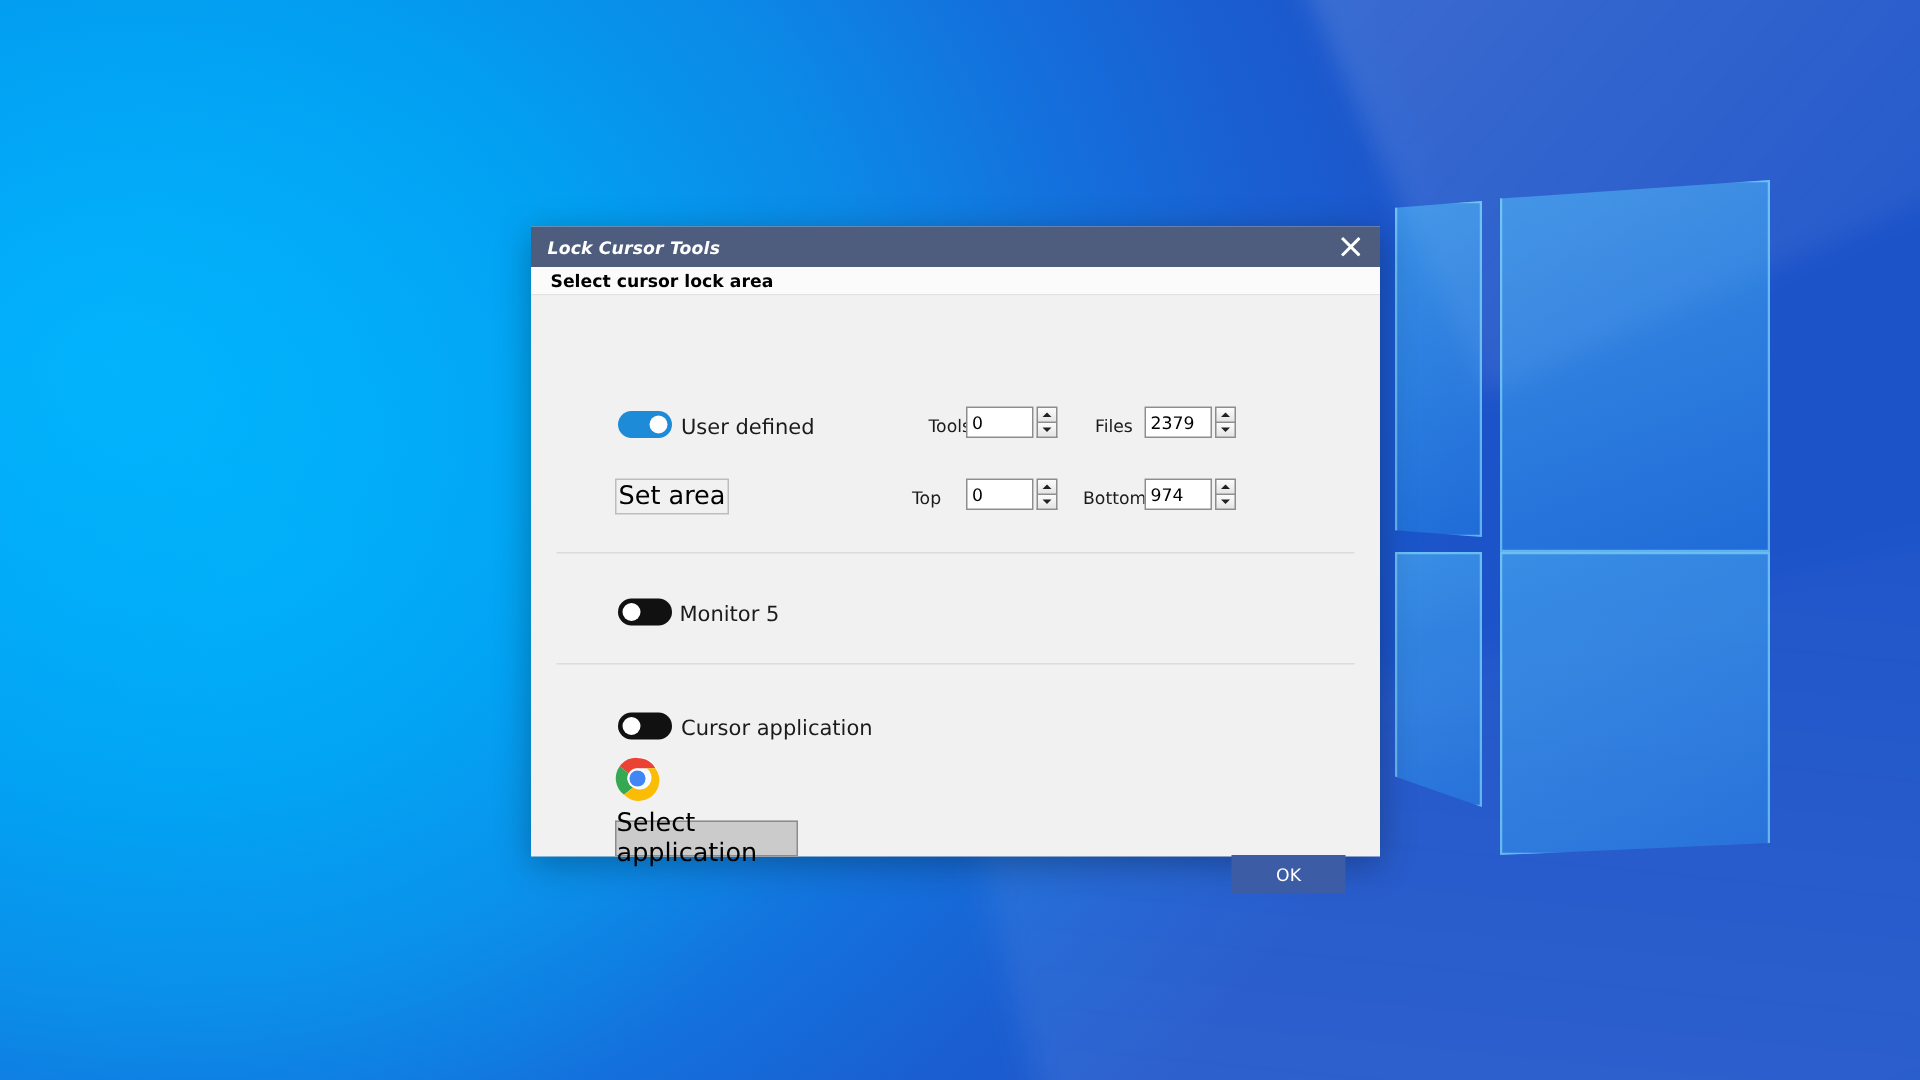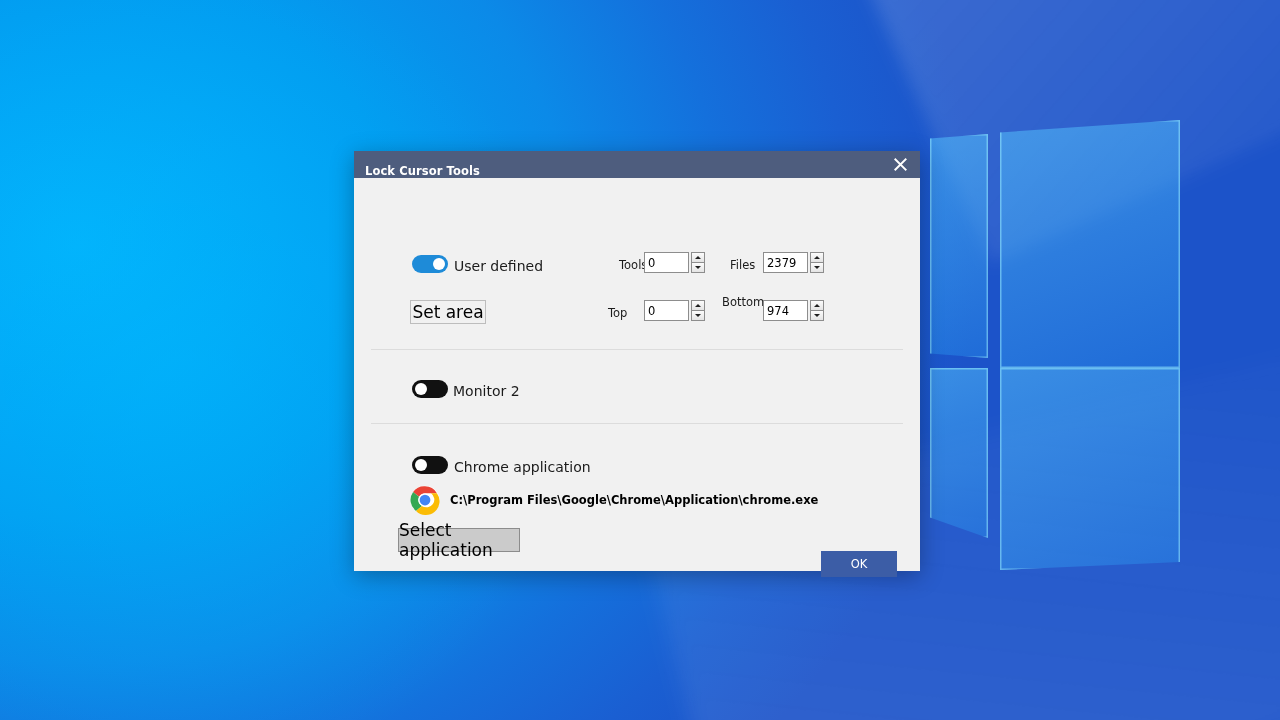--- a/index.html
+++ b/index.html
@@ -81,24 +81,25 @@
     height: 420px;
     background: #f1f1f1;
     box-shadow: 0 5px 22px rgba(0,0,0,0.30);
     font-family: "DejaVu Sans", sans-serif;
   }
 
   #titlebar {
     height: 27px;
     background: #4e5d7e;
     display: flex;
-    align-items: flex-end;
+    align-items: center;
     justify-content: space-between;
     padding: 0 0 0 11px;
     box-sizing: border-box;
+    font-style: italic;
   }
   #title-text {
     color: #ffffff;
     font-size: 11.5px;
     font-weight: bold;
     letter-spacing: 0.1px;
     user-select: none;
   }
   #close-btn {
     width: 40px;
@@ -297,20 +298,23 @@
 
   <div id="titlebar">
     <span id="title-text">Lock Cursor Tools</span>
     <span id="close-btn">
       <svg width="13" height="13" viewBox="0 0 13 13">
         <path d="M1.4 1.4 L11.6 11.6 M11.6 1.4 L1.4 11.6" stroke="#ffffff" stroke-width="2" stroke-linecap="square"></path>
       </svg>
     </span>
   </div>
 
+  <div id="section-header">
+    <span id="section-header-text">Select cursor lock area</span>
+  </div>
 
   <div id="body">
 
     <div class="switch on" style="left:58px; top:77px;">
       <div class="knob"></div>
     </div>
     <span class="switch-label" style="left:100px; top:80px;">User defined</span>
 
     <span class="field-label" style="left:265px; top:80px;">Tools</span>
     <div class="spinner" style="left:290px; top:74px;">
@@ -346,57 +350,56 @@
       <div class="spin-buttons">
         <div class="spin-btn up">
             <span class="tri up"></span>
           </div>
         <div class="spin-btn down">
             <span class="tri down"></span>
           </div>
       </div>
     </div>
 
-    <span class="field-label" style="left:368px; top:117px;">Bottom</span>
+    <span class="field-label" style="left:368px; top:128px;">Bottom</span>
     <div class="spinner" style="left:409px; top:122px;">
       <div class="spin-input">974</div>
       <div class="spin-buttons">
         <div class="spin-btn up">
             <span class="tri up"></span>
           </div>
         <div class="spin-btn down">
             <span class="tri down"></span>
           </div>
       </div>
     </div>
 
     <div class="sep" style="top:171px;"></div>
 
     <div class="switch off" style="left:58px; top:202px;">
       <div class="knob"></div>
     </div>
-    <span class="switch-label" style="left:99px; top:205px;">Monitor 2</span>
+    <span class="switch-label" style="left:99px; top:205px;">Monitor 5</span>
 
     <div class="sep" style="top:245px;"></div>
 
     <div class="switch off" style="left:58px; top:278px;">
       <div class="knob"></div>
     </div>
-    <span class="switch-label" style="left:100px; top:281px;">Chrome application</span>
+    <span class="switch-label" style="left:100px; top:281px;">Cursor application</span>
 
     <div id="app-icon">
       <svg width="30" height="30" viewBox="0 0 48 48">
         <circle cx="24" cy="24" r="23" fill="#ffffff"></circle>
         <path d="M24 2 A22 22 0 0 1 43.05 13 L24 13 A11 11 0 0 0 14.4 18.65 L4.95 11 A22 22 0 0 1 24 2 Z" fill="#ea4335"></path>
         <path d="M4.95 11 L14.4 18.65 A11 11 0 0 0 19.2 33.5 L9.6 41.4 A22 22 0 0 1 4.95 11 Z" fill="#34a853"></path>
         <path d="M43.05 13 A22 22 0 0 1 9.6 41.4 L19.2 33.5 A11 11 0 0 0 33.6 13 Z" fill="#fbbc05"></path>
         <circle cx="24" cy="24" r="10.6" fill="#ffffff"></circle>
         <circle cx="24" cy="24" r="8.6" fill="#4285f4"></circle>
       </svg>
     </div>
-    <span id="app-path">C:\Program Files\Google\Chrome\Application\chrome.exe</span>
-
-    <div class="win-btn grey" style="left:44px; top:350px; width:122px; height:24px;">Select application</div>
+
+    <div class="win-btn grey" style="left:56px; top:350px; width:122px; height:24px;">Select application</div>
 
     <div id="ok-btn">OK</div>
 
   </div>
 </div>
 
 </body></html>

